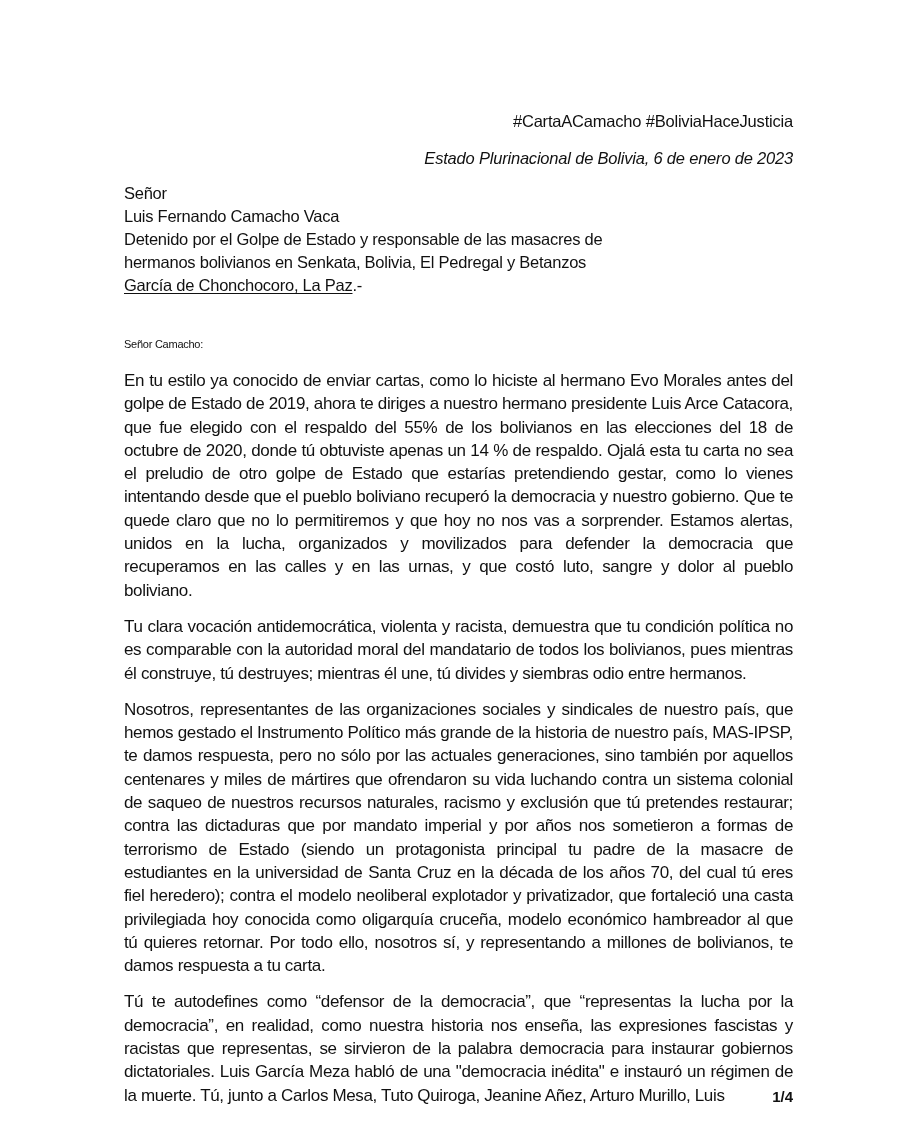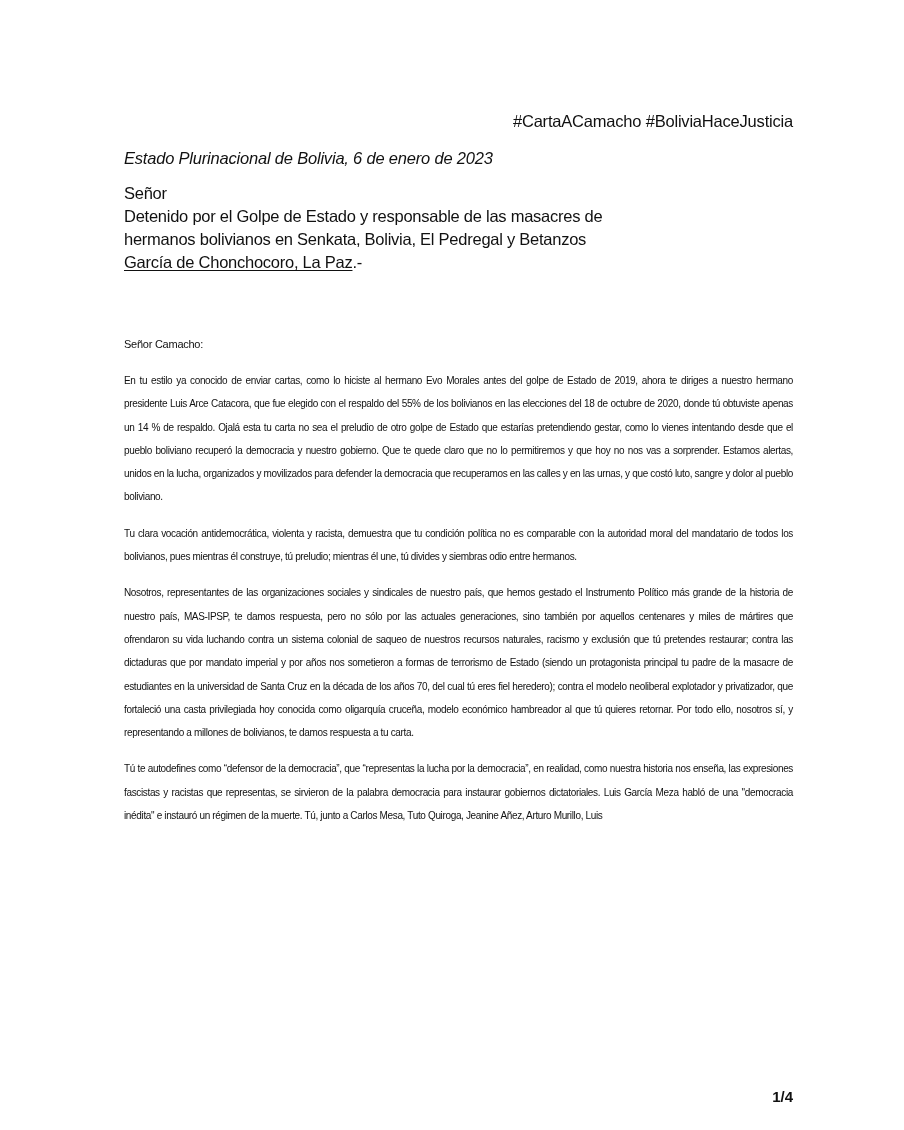--- a/index.html
+++ b/index.html
@@ -30,21 +30,21 @@
       font-weight: normal;
       font-size: 16.5px;
       letter-spacing: -0.2px;
       line-height: 22px;
     }
     .dateline {
       position: absolute;
       top: 147px;
       left: 0;
       width: 100%;
-      text-align: left;
+      text-align: right;
       font-style: italic;
       font-size: 16.5px;
       letter-spacing: -0.2px;
       line-height: 22px;
     }
     .address {
       position: absolute;
       top: 182px;
       left: 0;
       width: 100%;
@@ -60,21 +60,21 @@
       left: 0;
       font-size: 11px;
       letter-spacing: -0.25px;
       line-height: 22px;
     }
     .body-text {
       position: absolute;
       top: 369px;
       left: 0;
       width: 669px;
-      font-size: 10px;
+      font-size: 17px;
       letter-spacing: -0.35px;
       line-height: 23.3px;
       text-align: justify;
     }
     .body-text p {
       margin: 0 0 13px 0;
     }
     .page-number {
       position: absolute;
       top: 1087px;
@@ -87,28 +87,29 @@
   </style>
 </head>
 <body>
 
 <div class="page">
   <div class="title">#CartaACamacho #BoliviaHaceJusticia</div>
   <div class="dateline">Estado Plurinacional de Bolivia, 6 de enero de 2023</div>
 
   <div class="address">
     <div>Señor</div>
+    <div>Luis Fernando Camacho Vaca</div>
     <div>Detenido por el Golpe de Estado y responsable de las masacres de</div>
     <div>hermanos bolivianos en Senkata, Bolivia, El Pedregal y Betanzos</div>
     <div><span class="underline">García de Chonchocoro, La Paz</span><span>.-</span></div>
   </div>
 
   <div class="salutation">Señor Camacho:</div>
 
   <div class="body-text">
     <p>En tu estilo ya conocido de enviar cartas, como lo hiciste al hermano Evo Morales antes del golpe de Estado de 2019, ahora te diriges a nuestro hermano presidente Luis Arce Catacora, que fue elegido con el respaldo del 55% de los bolivianos en las elecciones del 18 de octubre de 2020, donde tú obtuviste apenas un 14 % de respaldo. Ojalá esta tu carta no sea el preludio de otro golpe de Estado que estarías pretendiendo gestar, como lo vienes intentando desde que el pueblo boliviano recuperó la democracia y nuestro gobierno.  Que te quede claro que no lo permitiremos y que hoy no nos vas a sorprender. Estamos alertas, unidos en la lucha, organizados y movilizados para defender la democracia que recuperamos en las calles y en las urnas, y que costó luto, sangre y dolor al pueblo boliviano.</p>
-    <p>Tu clara vocación antidemocrática, violenta y racista, demuestra que tu condición política no es comparable con la autoridad moral del mandatario de todos los bolivianos, pues mientras él construye, tú preludio; mientras él une, tú divides y siembras odio entre hermanos.</p>
+    <p>Tu clara vocación antidemocrática, violenta y racista, demuestra que tu condición política no es comparable con la autoridad moral del mandatario de todos los bolivianos, pues mientras él construye, tú destruyes; mientras él une, tú divides y siembras odio entre hermanos.</p>
     <p>Nosotros, representantes de las organizaciones sociales y sindicales de nuestro país, que hemos gestado el Instrumento Político más grande de la historia de nuestro país, MAS-IPSP, te damos respuesta, pero no sólo por las actuales generaciones, sino también por aquellos centenares y miles de mártires que ofrendaron su vida luchando contra un sistema colonial de saqueo de nuestros recursos naturales, racismo y exclusión que tú pretendes restaurar; contra las dictaduras que por mandato imperial y por años nos sometieron a formas de terrorismo de Estado (siendo un protagonista principal tu padre de la masacre de estudiantes en la universidad de Santa Cruz en la década de los años 70, del cual tú eres fiel heredero); contra el modelo neoliberal explotador y privatizador, que fortaleció una casta privilegiada hoy conocida como oligarquía cruceña, modelo económico hambreador al que tú quieres retornar. Por todo ello, nosotros sí, y representando a millones de bolivianos, te damos respuesta a tu carta.</p>
     <p>Tú te autodefines como “defensor de la democracia”, que “representas la lucha por la democracia”, en realidad, como nuestra historia nos enseña, las expresiones fascistas y racistas que representas, se sirvieron de la palabra democracia para instaurar gobiernos dictatoriales. Luis García Meza habló de una "democracia inédita" e instauró un régimen de la muerte. Tú, junto a Carlos Mesa, Tuto Quiroga, Jeanine Añez, Arturo Murillo, Luis</p>
   </div>
 
   <div class="page-number">1/4</div>
 </div>
 
 </body></html>

